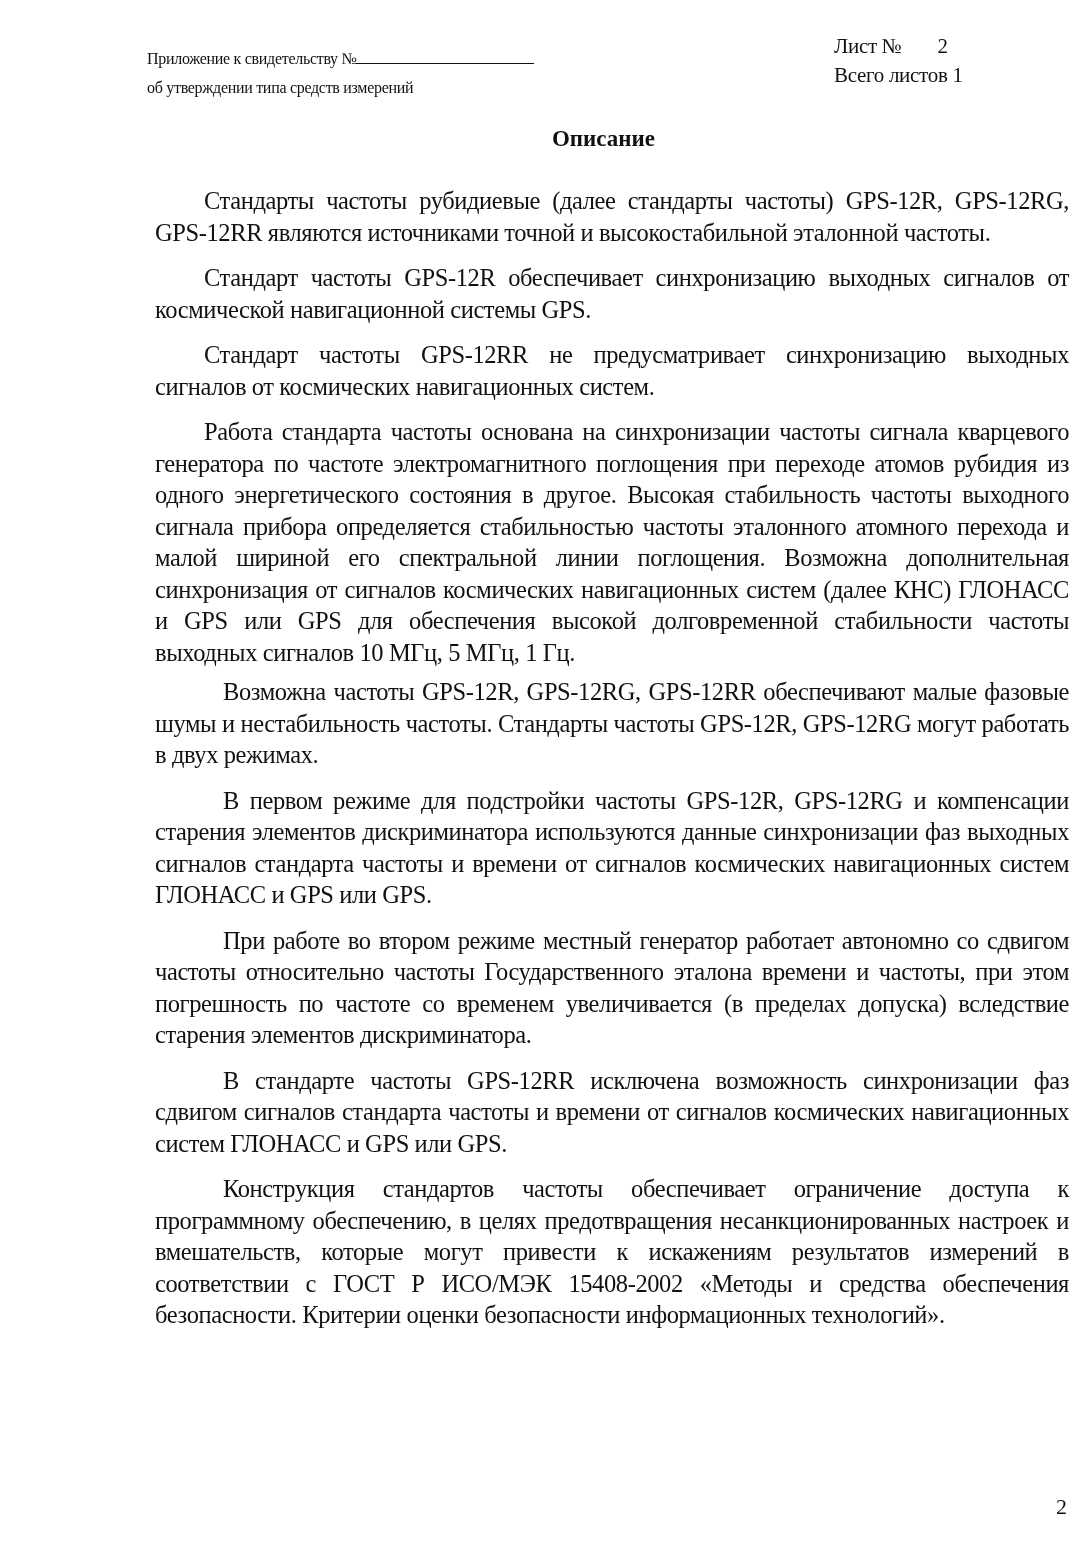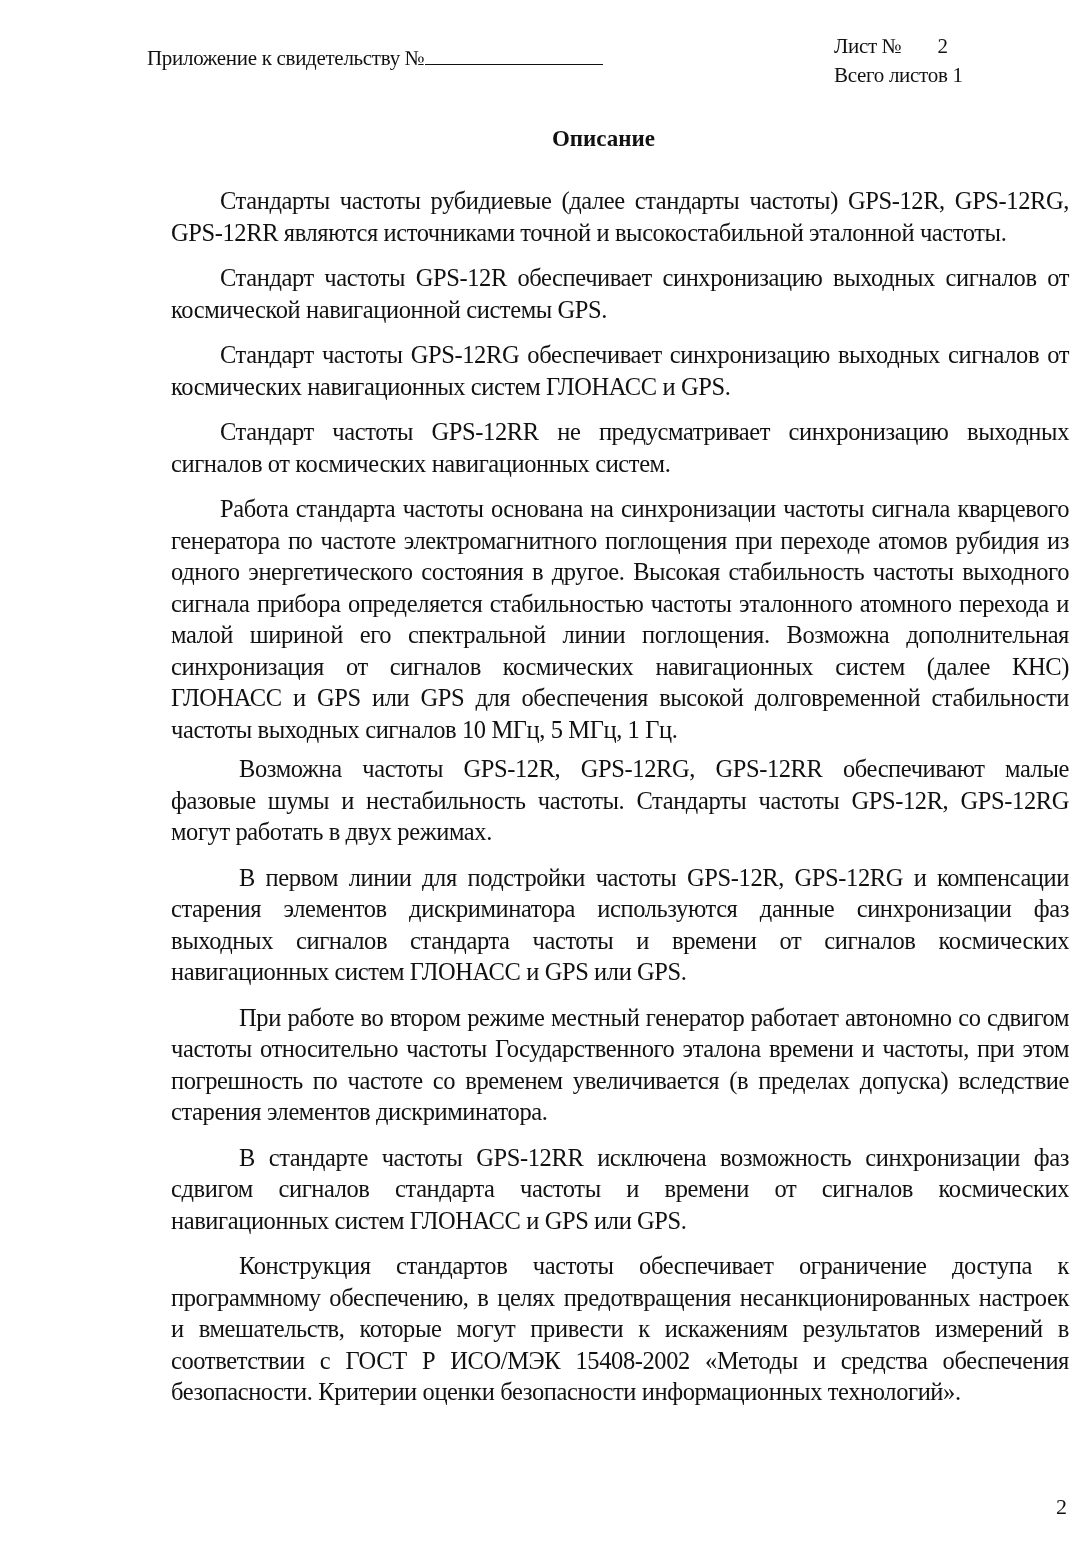--- a/index.html
+++ b/index.html
@@ -1,52 +1,52 @@
 <!DOCTYPE html>
 <html><head>
 <meta charset="utf-8">
 <style>
   html, body { margin: 0; padding: 0; background: #ffffff; }
   body { width: 1092px; height: 1560px; position: relative; overflow: hidden;
          font-family: "Liberation Serif", "DejaVu Serif", serif; color: #111; }
   .page { position: absolute; left: 0; top: 0; width: 1092px; height: 1560px; }
-  .hdr-left { position: absolute; left: 147px; top: 44px; font-size: 21px; line-height: 29px; letter-spacing: -0.3px; }
+  .hdr-left { position: absolute; left: 147px; top: 44px; font-size: 16px; line-height: 29px; letter-spacing: -0.3px; }
   .hdr-left .blank { display: inline-block; width: 178px; border-bottom: 1px solid #111; height: 18px; vertical-align: baseline; }
   .hdr-right { position: absolute; left: 834px; top: 32px; font-size: 21px; line-height: 29px; letter-spacing: -0.3px; }
   .hdr-right .num { display: inline-block; margin-left: 36px; }
   .title { position: absolute; left: 0; width: 1207px; top: 126px; text-align: center; font-weight: bold; font-size: 23px; }
   .body { position: absolute; left: 155px; top: 185px; width: 914px; font-size: 24.5px; line-height: 31.5px; letter-spacing: -0.4px; }
-  .p { text-align: justify; text-indent: 49px; margin: 0 0 14px 16px; }
+  .p { text-align: justify; text-indent: 49px; margin: 0 0 14px 0; }
   .p.ind2 { text-indent: 68px; }
   .p.tight { margin-bottom: 8px; }
   .p b { font-weight: normal; }
   .footer-num { position: absolute; left: 1056px; top: 1494px; font-size: 22px; }
 </style>
 </head>
 <body>
 
 <div class="page">
   <div class="hdr-left">
     <div><span>Приложение к свидетельству №</span><span class="blank"></span></div>
+    <div>об утверждении типа средств измерений</div>
   </div>
 
   <div class="hdr-right">
     <div><span>Лист №</span><span class="num">2</span></div>
     <div>Всего листов 1</div>
   </div>
 
   <div class="title">Описание</div>
 
   <div class="body" id="body">
       <p class="p"><span>Стандарты частоты рубидиевые (далее стандарты частоты) GPS-12R, GPS-12RG, GPS-12RR являются источниками точной и высокостабильной эталонной частоты.</span></p>
       <p class="p"><span>Стандарт частоты </span><b>GPS-12R</b><span> обеспечивает синхронизацию выходных сигналов от космической навигационной системы GPS.</span></p>
-      <p class="p"><span>Стандарт частоты </span><b>GPS-12RG</b><span> обеспечивает синхронизацию выходных сигналов от космических навигационных систем ГЛОНАСС и GPS.</span></p>
       <p class="p"><span>Стандарт частоты </span><b>GPS-12RR</b><span> не предусматривает синхронизацию выходных сигналов от космических навигационных систем.</span></p>
       <p class="p tight"><span>Работа стандарта частоты основана на синхронизации частоты сигнала кварцевого генератора по частоте электромагнитного поглощения при переходе атомов рубидия из одного энергетического состояния в другое. Высокая стабильность частоты выходного сигнала прибора определяется стабильностью частоты эталонного атомного перехода и малой шириной его спектральной линии поглощения. Возможна дополнительная синхронизация от сигналов космических навигационных систем (далее КНС) ГЛОНАСС и GPS или GPS для обеспечения высокой долговременной стабильности частоты выходных сигналов 10 МГц, 5 МГц, 1 Гц.</span></p>
       <p class="p ind2"><span>Возможна частоты </span><b>GPS-12R, GPS-12RG,  GPS-12RR</b><span> обеспечивают малые фазовые шумы и нестабильность частоты. Стандарты частоты  </span><b>GPS-12R, GPS-12RG</b><span>  могут работать в двух режимах.</span></p>
-      <p class="p ind2"><span>В первом линии для подстройки частоты </span><b>GPS-12R, GPS-12RG</b><span> и компенсации старения элементов дискриминатора используются данные синхронизации фаз выходных сигналов стандарта частоты и времени от сигналов космических навигационных систем ГЛОНАСС и GPS или GPS.</span></p>
+      <p class="p ind2"><span>В первом режиме для подстройки частоты </span><b>GPS-12R, GPS-12RG</b><span> и компенсации старения элементов дискриминатора используются данные синхронизации фаз выходных сигналов стандарта частоты и времени от сигналов космических навигационных систем ГЛОНАСС и GPS или GPS.</span></p>
       <p class="p ind2"><span>При работе во втором режиме местный генератор работает автономно со сдвигом частоты относительно частоты Государственного эталона времени и частоты, при этом погрешность по частоте со временем увеличивается (в пределах допуска) вследствие старения элементов дискриминатора.</span></p>
       <p class="p ind2"><span>В стандарте частоты </span><b>GPS-12RR</b><span> исключена возможность синхронизации фаз сдвигом сигналов стандарта частоты и времени от сигналов космических навигационных систем ГЛОНАСС и GPS или GPS.</span></p>
       <p class="p ind2"><span>Конструкция стандартов частоты обеспечивает ограничение доступа к программному обеспечению, в целях предотвращения несанкционированных настроек и вмешательств, которые могут привести к искажениям результатов измерений в соответствии с ГОСТ Р ИСО/МЭК 15408-2002 «Методы и средства обеспечения безопасности. Критерии оценки безопасности информационных технологий».</span></p>
     </div>
 
   <div class="footer-num">2</div>
 </div>
 
 </body></html>

